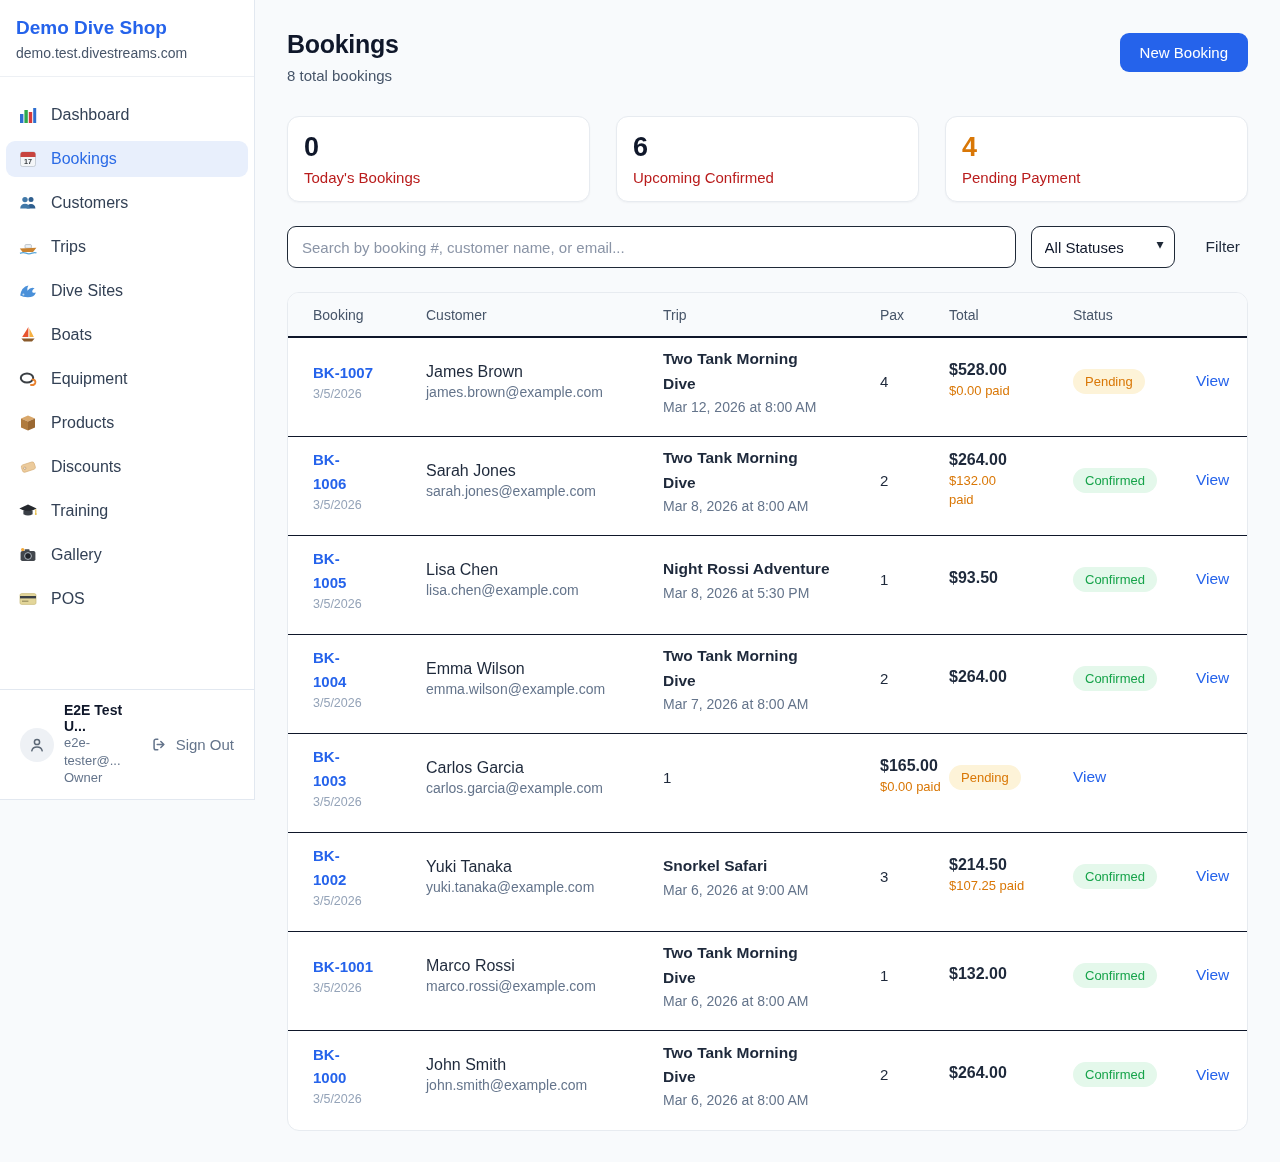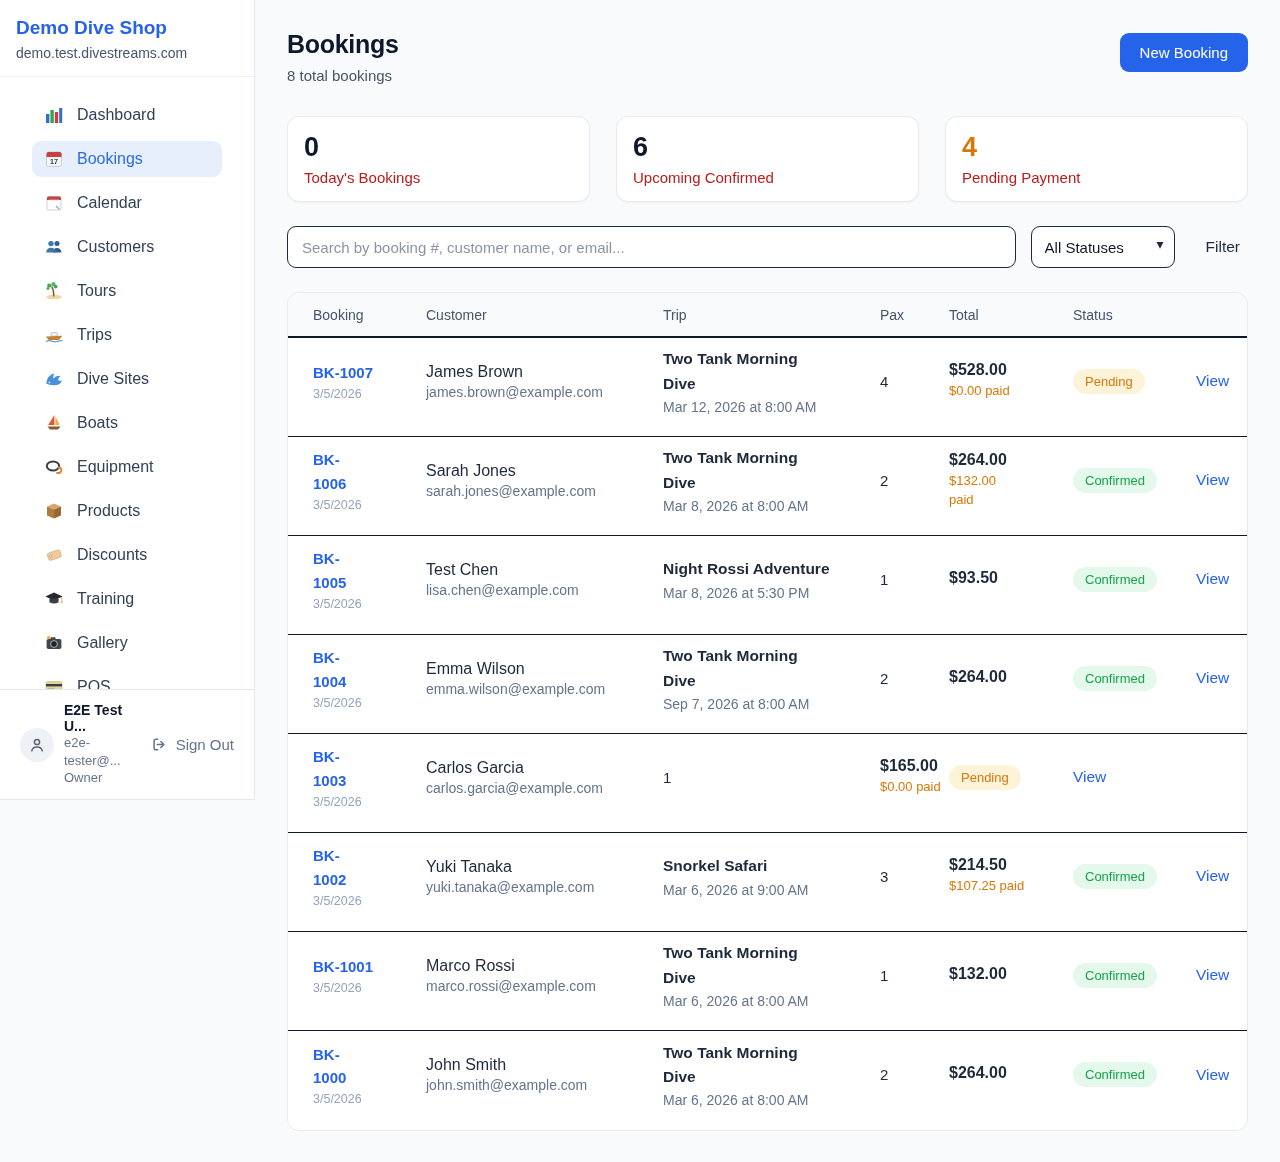--- a/index.html
+++ b/index.html
@@ -16,21 +16,21 @@
   .sidebar {
     position:absolute; top:0; left:0;
     width:255px; height:800px;
     background:#ffffff;
     border-right:1px solid #e2e8f0;
     border-bottom:1px solid #e2e8f0;
   }
   .brand { padding:17px 16px 15px; border-bottom:1px solid #edf0f4; }
   .brand-name { color:#2563eb; font-size:19px; font-weight:700; }
   .brand-domain { color:#475569; font-size:14px; margin-top:6px; }
-  .nav { padding:20px 32px 0; }
+  .nav { padding:20px 6px 0; }
   .nav-item {
     display:flex; align-items:center; gap:13px;
     height:36px; margin-bottom:8px; padding:0 12px;
     border-radius:9px; font-size:16px; color:#334155; cursor:pointer;
   }
   .nav-item.active { background:#e8effc; color:#2b6be6; font-weight:500; }
   .nav-icon { width:20px; height:20px; flex:0 0 20px; }
   .user-section {
     position:absolute; left:0; right:0; bottom:0;
     border-top:1px solid #e2e8f0;
@@ -153,46 +153,26 @@
     <div class="nav-item active">
       <svg class="nav-icon" viewBox="0 0 20 20">
           <rect x="2.5" y="3" width="15" height="14.5" rx="2" fill="#f4f6f8" stroke="#b6bec7" stroke-width="0.7"></rect>
           <path d="M4.5 3h11a2 2 0 0 1 2 2v3h-15V5a2 2 0 0 1 2-2z" fill="#c8433e"></path>
           <text x="10" y="15" font-size="7.2" font-weight="bold" fill="#3a3f44" text-anchor="middle" font-family="Liberation Sans, sans-serif">17</text>
         </svg>
       <span>Bookings</span>
     </div>
     <div class="nav-item">
       <svg class="nav-icon" viewBox="0 0 20 20">
-          <rect x="3" y="3.5" width="14" height="13.5" rx="1.6" fill="#ffffff" stroke="#b6bec7" stroke-width="0.7"></rect>
-          <path d="M4.6 3.5h10.8a1.6 1.6 0 0 1 1.6 1.6v2H3v-2a1.6 1.6 0 0 1 1.6-1.6z" fill="#c8433e"></path>
-          <path d="M5 7.1h10" stroke="#f0d9d8" stroke-width="0.8"></path>
-          <path d="M15.5 16.5 L12 13" stroke="#9aa4ad" stroke-width="1.1"></path>
-        </svg>
-      <span>Calendar</span>
-    </div>
-    <div class="nav-item">
-      <svg class="nav-icon" viewBox="0 0 20 20">
           <circle cx="13" cy="6.6" r="2.5" fill="#2f5f8f"></circle>
           <path d="M8.6 15.5c0-2.8 1.9-4.5 4.4-4.5s4.4 1.7 4.4 4.5z" fill="#2f5f8f"></path>
           <circle cx="7" cy="6.6" r="2.7" fill="#4178a8"></circle>
           <path d="M2.2 15.5C2.2 12.5 4.2 10.7 7 10.7s4.8 1.8 4.8 4.8z" fill="#4178a8"></path>
         </svg>
       <span>Customers</span>
-    </div>
-    <div class="nav-item">
-      <svg class="nav-icon" viewBox="0 0 20 20">
-          <ellipse cx="10" cy="16" rx="7.6" ry="2.3" fill="#edd9a3"></ellipse>
-          <path d="M9.8 15.5C9.9 11.5 9.2 8 7.6 5.4" stroke="#8a5a2b" stroke-width="1.5" fill="none"></path>
-          <circle cx="5.2" cy="4.4" r="2" fill="#3fa34d"></circle>
-          <circle cx="9.4" cy="3.2" r="2.1" fill="#55b863"></circle>
-          <circle cx="11.6" cy="5.6" r="1.9" fill="#3fa34d"></circle>
-          <circle cx="4" cy="7.4" r="1.6" fill="#55b863"></circle>
-        </svg>
-      <span>Tours</span>
     </div>
     <div class="nav-item">
       <svg class="nav-icon" viewBox="0 0 20 20">
           <rect x="7" y="7.6" width="6.4" height="3.6" rx="1" fill="#eef2f5" stroke="#9aa4ad" stroke-width="0.6"></rect>
           <path d="M1.8 11.6 L18.4 10.8 L15 15 H4.6 Z" fill="#c9822f"></path>
           <path d="M2 16.4 Q5 15 8 16.2 T14 16.2 T18.5 16" stroke="#58a6d8" stroke-width="1.3" fill="none"></path>
         </svg>
       <span>Trips</span>
     </div>
     <div class="nav-item">
@@ -378,21 +358,21 @@
       <a href="#" class="view-link">View</a>
     </div>
 
     <div class="tgrid trow">
       <div>
         <a href="#" class="booking-id">BK-
 1005</a>
         <div class="booking-date">3/5/2026</div>
       </div>
       <div>
-        <div class="cust-name">Test Chen</div>
+        <div class="cust-name">Lisa Chen</div>
         <div class="cust-email">lisa.chen@example.com</div>
       </div>
       <div>
         <div class="trip-name">Night Rossi Adventure</div>
         <div class="trip-date">Mar 8, 2026 at 5:30 PM</div>
       </div>
       <div class="pax-val">1</div>
       <div>
         <div class="total-val">$93.50</div>
         <div class="paid-val"></div>
@@ -407,21 +387,21 @@
 1004</a>
         <div class="booking-date">3/5/2026</div>
       </div>
       <div>
         <div class="cust-name">Emma Wilson</div>
         <div class="cust-email">emma.wilson@example.com</div>
       </div>
       <div>
         <div class="trip-name">Two Tank Morning
 Dive</div>
-        <div class="trip-date">Sep 7, 2026 at 8:00 AM</div>
+        <div class="trip-date">Mar 7, 2026 at 8:00 AM</div>
       </div>
       <div class="pax-val">2</div>
       <div>
         <div class="total-val">$264.00</div>
         <div class="paid-val"></div>
       </div>
       <div><span class="badge confirmed">Confirmed</span></div>
       <a href="#" class="view-link">View</a>
     </div>
 

